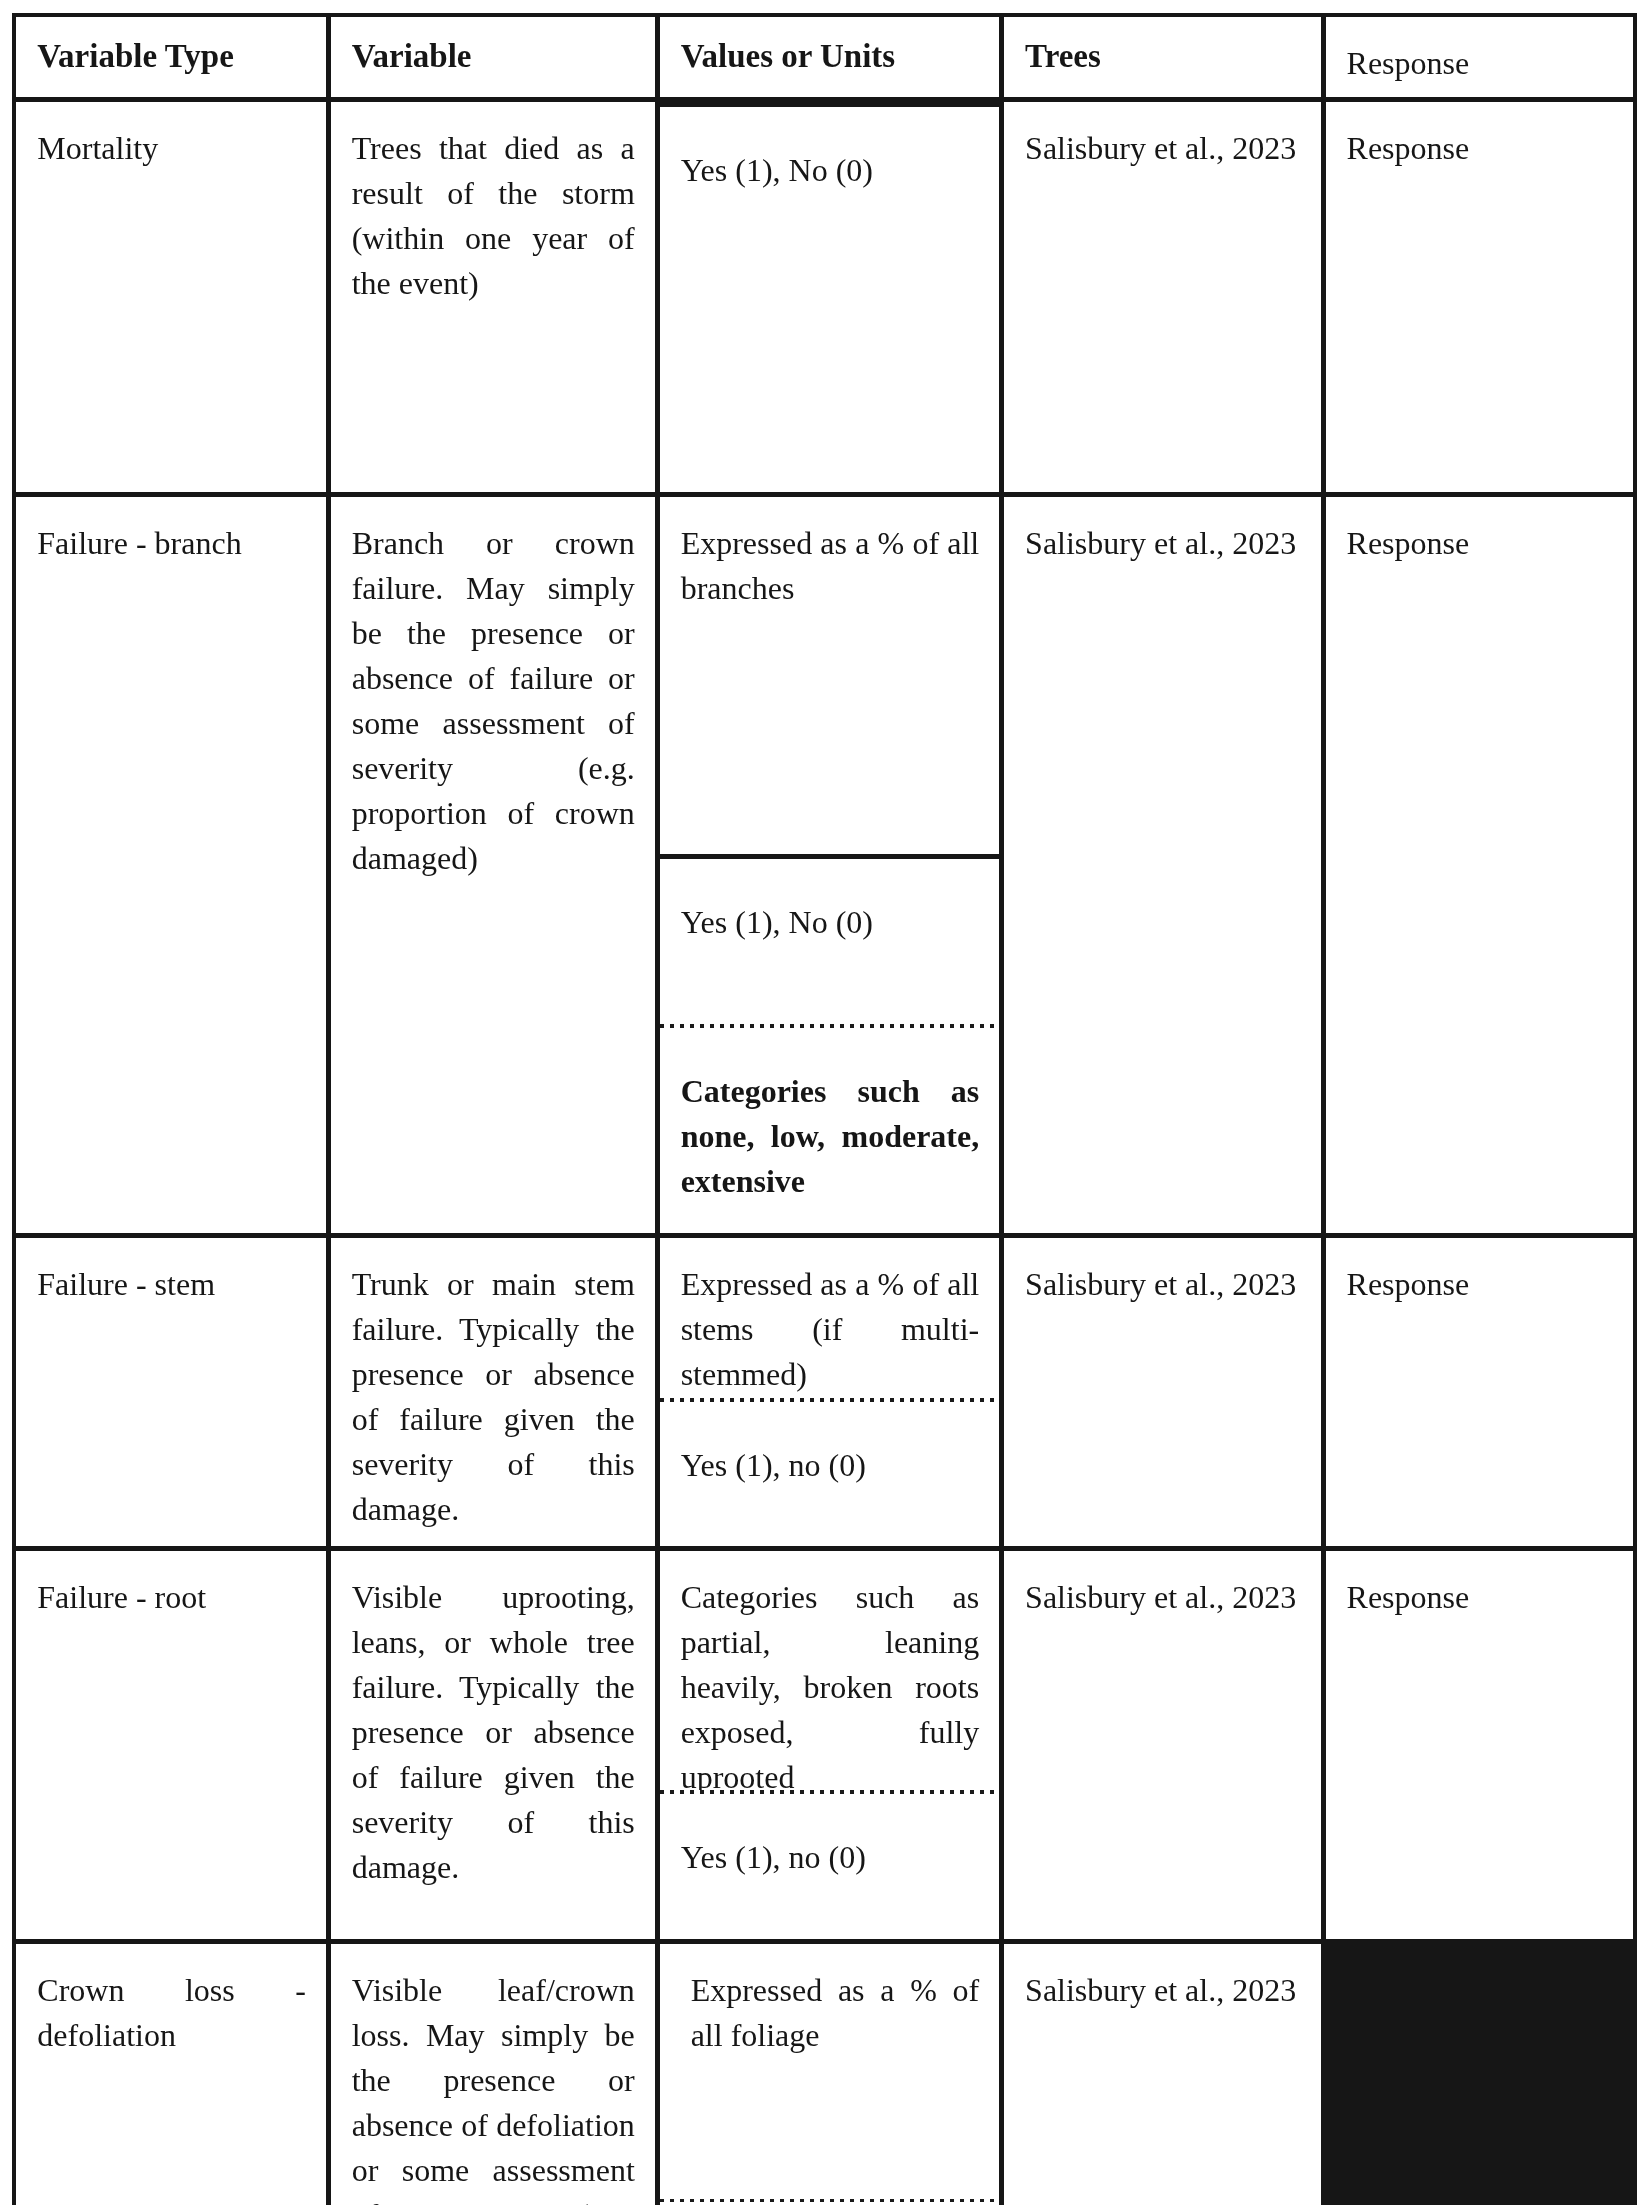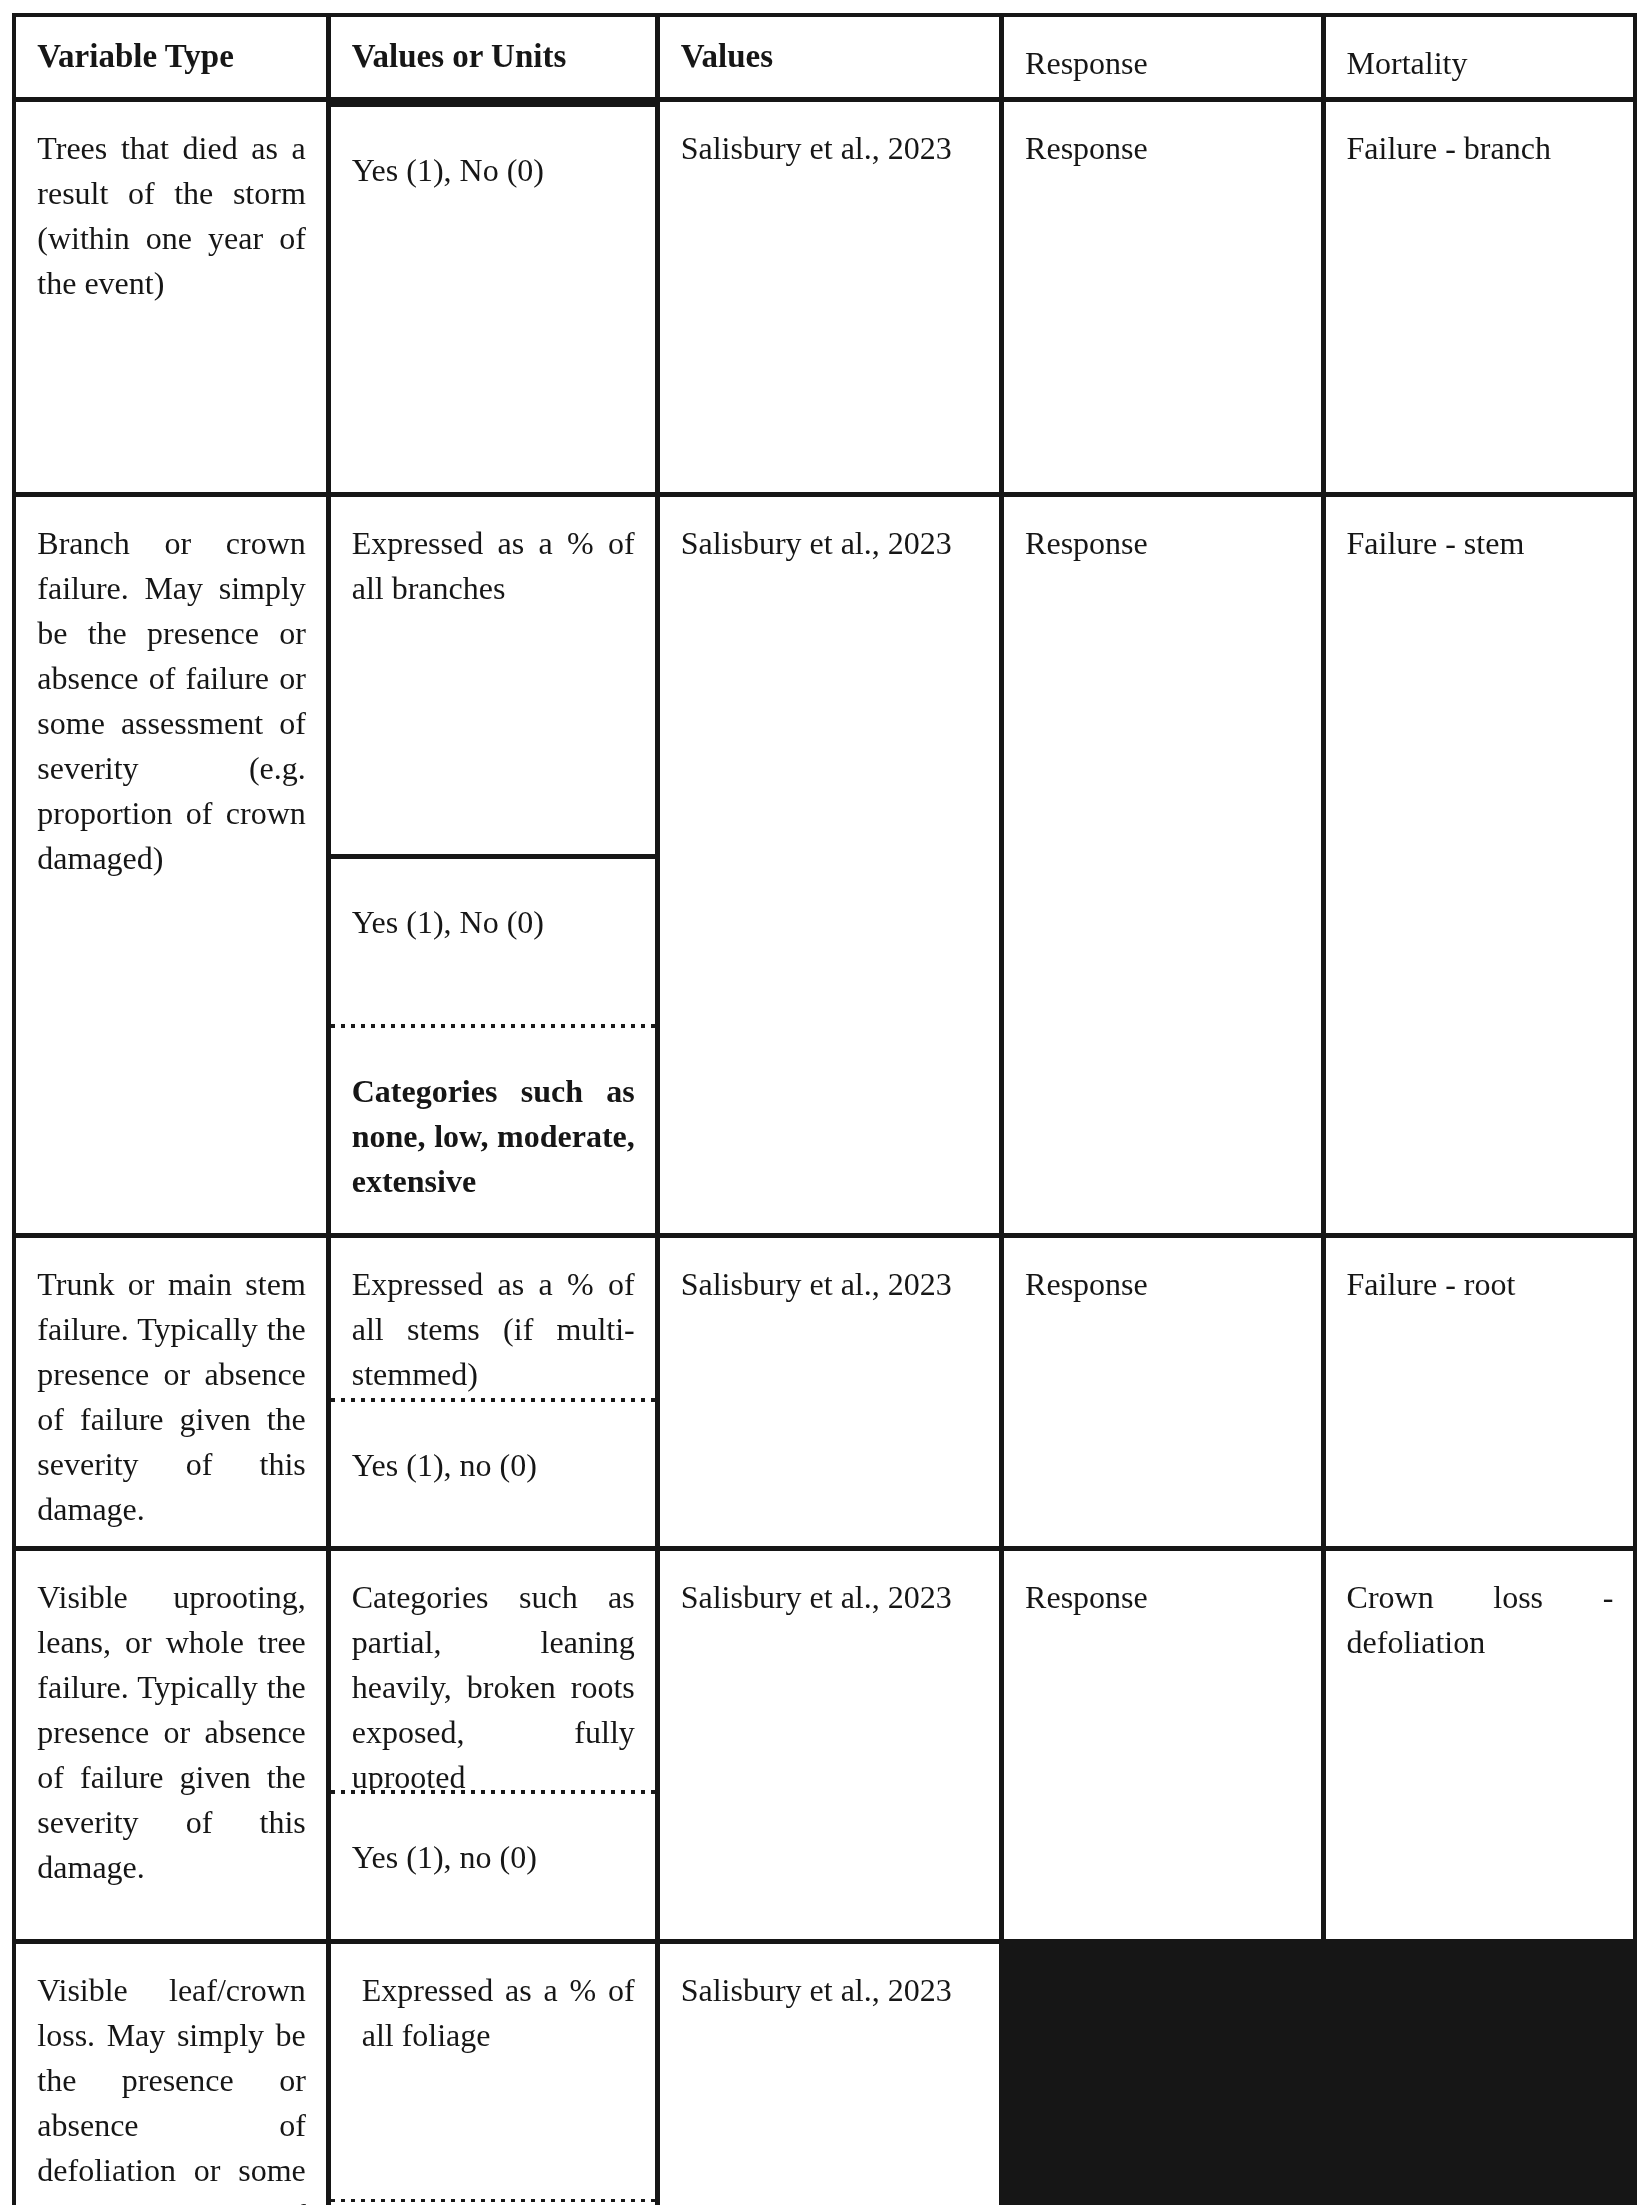--- a/index.html
+++ b/index.html
@@ -60,24 +60,27 @@
 </head>
 <body>
 
 <div class="page">
   <div class="tbl">
 
     <div class="cell hdr">
         <span>Variable Type</span>
       </div>
     <div class="cell hdr">
+        <span>Variable</span>
+      </div>
+    <div class="cell hdr">
         <span>Values or Units</span>
       </div>
     <div class="cell hdr">
-        <span>Values</span>
+        <span>Trees</span>
       </div>
 
     <div class="cell">Response</div>
     <div class="cell just">Mortality</div>
     <div class="cell just">Trees that died as a result of the storm (within one year of the event)</div>
     <div class="cell vals">
       <div class="rule-solid"></div>
       <div class="sub after r1b">Yes (1), No (0)</div>
     </div>
     <div class="cell just">Salisbury et al., 2023</div>

